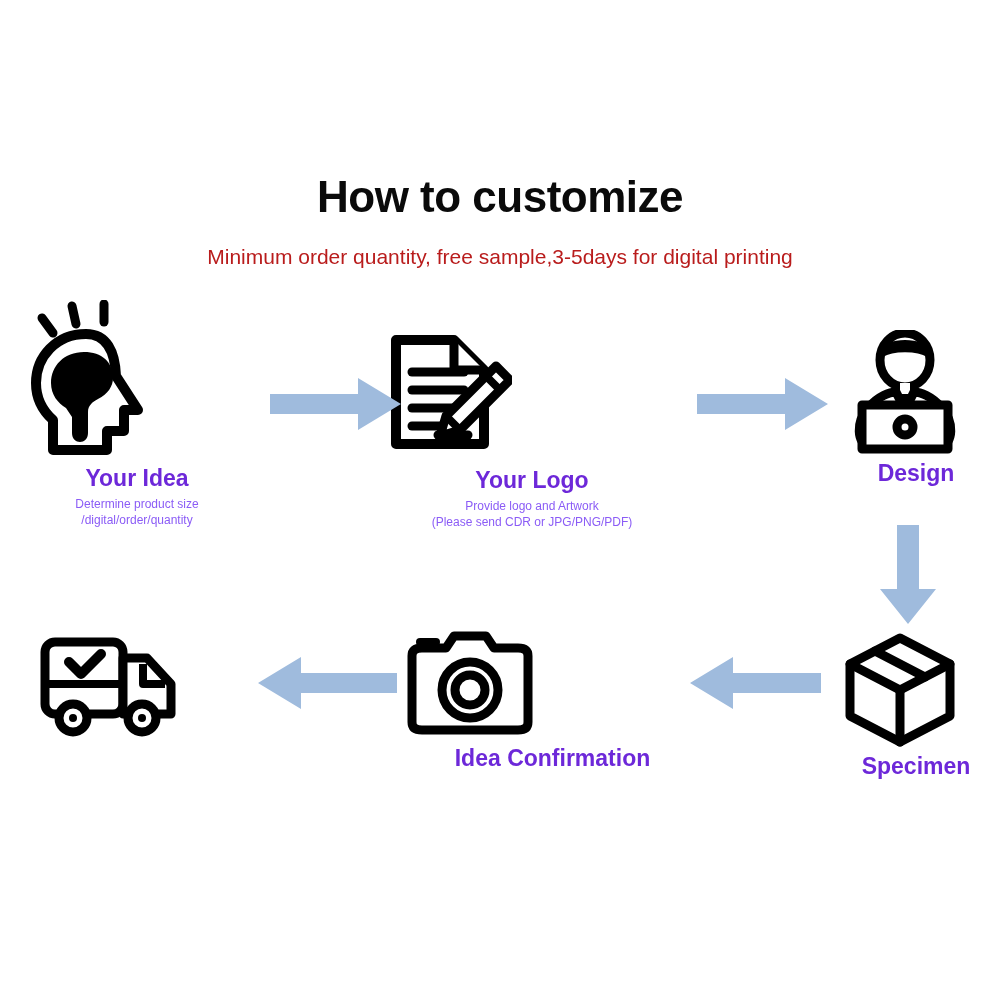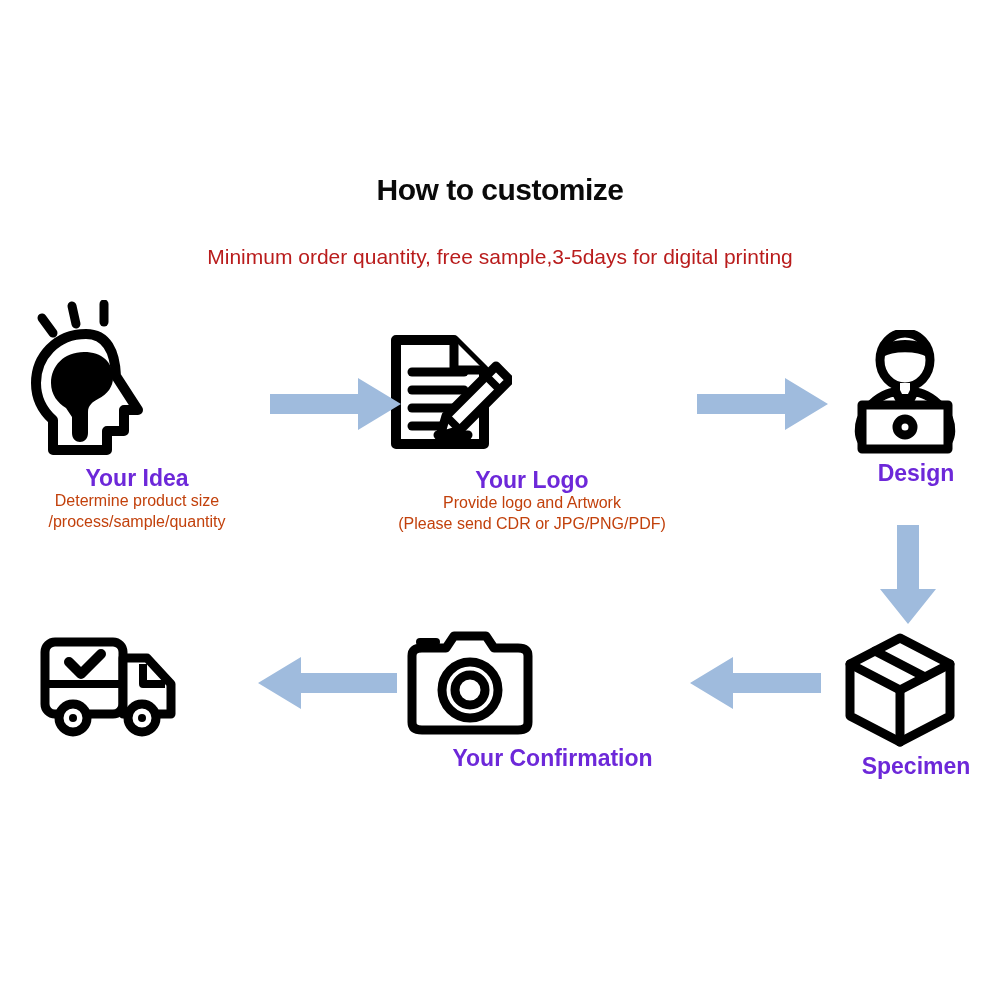--- a/index.html
+++ b/index.html
@@ -22,21 +22,21 @@
     background: #ffffff;
   }
 
   
   .title {
     position: absolute;
     top: 175px;
     left: 0;
     width: 1000px;
     text-align: center;
-    font-size: 30px;
+    font-size: 44px;
     font-weight: bold;
     letter-spacing: -0.5px;
     line-height: 1;
     color: #0a0a0a;
   }
   .subtitle {
     position: absolute;
     top: 246px;
     left: 0;
     width: 1000px;
@@ -58,25 +58,26 @@
   }
   .step-label {
     font-size: 23px;
     font-weight: bold;
     line-height: 1.05;
     margin-top: 6px;
     white-space: nowrap;
     color: #6d28d9;
   }
   .step-desc {
-    font-size: 16px;
+    font-size: 12px;
     font-weight: normal;
     line-height: 1.32;
+    margin-top: 7px;
     white-space: nowrap;
-    color: #c2410c;
+    color: #8b5cf6;
   }
 
   
   .step-idea      { left: 12px;  top: 300px; width: 250px; }
   .step-logo      { left: 372px; top: 322px; width: 320px; }
   .step-design    { left: 840px; top: 330px; width: 152px; }
 
   
   .step-sendout   { left: 35px;  top: 628px; width: 200px; }
   .step-photo     { left: 400px; top: 628px; width: 305px; }
@@ -134,21 +135,21 @@
                  C 72 142 76 139 76 133
                  L 76 112
                  C 76 106 80 102 86 99
                  C 96 94 101 86 101 78
                  C 101 62 90 52 72 52 Z" fill="#000000"></path>
       </svg>
     </span>
     <div class="step-label">Your Idea</div>
     <div class="step-desc">
       <div>Determine product size</div>
-      <div>/process/sample/quantity</div>
+      <div>/digital/order/quantity</div>
     </div>
   </div>
 
   <div class="step step-logo">
     <span class="step-icon">
       <svg width="140" height="140" viewBox="0 0 140 140" aria-hidden="true">
 
         <path d="M24 18
                  L 82 18
                  L 112 48
@@ -239,21 +240,21 @@
                  L 128 94
                  C 128 100 124 102 118 102
                  L 22 102
                  C 16 102 12 100 12 94 Z" fill="#ffffff" stroke="#000000" stroke-width="9" stroke-linejoin="round"></path>
 
         <circle cx="70" cy="62" r="28" fill="#ffffff" stroke="#000000" stroke-width="9"></circle>
 
         <circle cx="70" cy="62" r="15" fill="#ffffff" stroke="#000000" stroke-width="9"></circle>
       </svg>
     </span>
-    <div class="step-label">Your Confirmation</div>
+    <div class="step-label">Idea Confirmation</div>
   </div>
 
   <div class="step step-sendout">
     <span class="step-icon">
       <svg width="150" height="112" viewBox="0 0 150 112" aria-hidden="true">
 
         <rect x="10" y="14" width="78" height="72" rx="10" fill="#ffffff" stroke="#000000" stroke-width="9" stroke-linejoin="round"></rect>
 
         <line x1="10" y1="56" x2="88" y2="56" stroke="#000000" stroke-width="8"></line>
 

